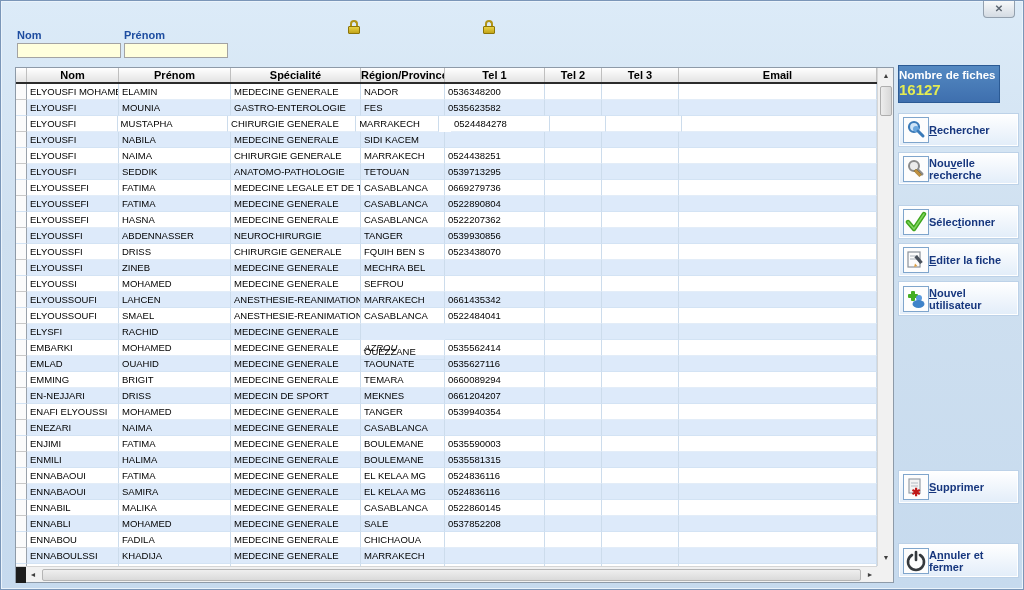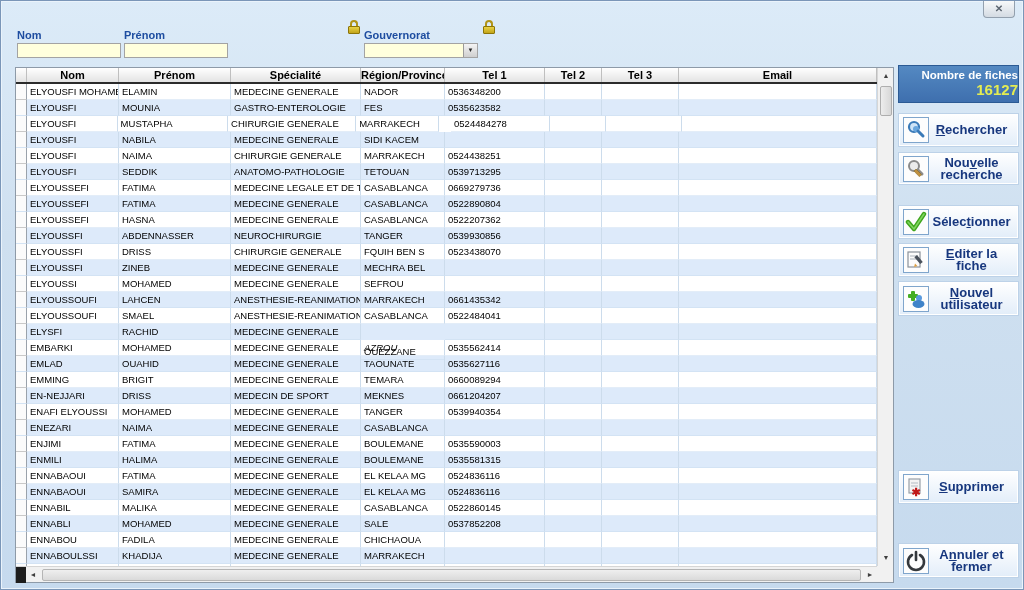--- a/index.html
+++ b/index.html
@@ -57,31 +57,31 @@
   .vscroll .scroll-arrow { width:16px; height:16px; line-height:16px; }
   .hscroll .scroll-arrow { width:14px; height:16px; line-height:16px; flex:0 0 auto; }
   .v-thumb { position:absolute; left:2px; top:18px; width:12px; height:30px;
     background:linear-gradient(90deg,#ededed,#d7d7d7); border:1px solid #aeaeae; border-radius:2px; }
   .h-thumb { flex:1; height:12px; margin:0 2px; background:linear-gradient(180deg,#efefef,#dadada);
     border:1px solid #b5b5b5; border-radius:2px; }
   .record-notch { width:10px; height:16px; background:#1d1d1d; flex:0 0 auto; }
   .corner { position:absolute; right:0; bottom:0; width:16px; height:16px; background:#f1f1f1; }
   
   .sidebar { position:absolute; left:895px; top:62px; width:126px; height:528px; }
-  .count-box { position:absolute; left:2px; top:2px; width:121px; height:38px;
-    background:linear-gradient(180deg,#5489c2,#3e6fae); border:1px solid #2b5a94; text-align:right; }
+  .count-box { position:absolute; left:2px; top:2px; width:102px; height:38px;
+    background:linear-gradient(180deg,#5489c2,#3e6fae); border:1px solid #2b5a94; text-align:left; }
   .count-label { font-size:11.5px; font-weight:bold; color:#ffffff; margin-top:3px; }
   .count-value { font-size:15px; font-weight:bold; color:#e4ec52; }
   .side-btn { position:absolute; left:2px; width:121px; height:34px;
     background:linear-gradient(180deg,#ffffff,#e2edf9);
     border:1px solid #bdd2e8; box-shadow:inset 0 0 0 1px #ffffff;
     display:flex; align-items:center; padding:0 4px; cursor:default; }
   .side-btn .icon-box { width:26px; height:26px; background:#fdfdfd; border:1px solid #7fa5cc;
     display:flex; align-items:center; justify-content:center; flex:0 0 auto; }
-  .side-btn .btn-label { flex:1; text-align:center; font-size:13px; font-weight:bold; color:#17377e; line-height:12px; }
+  .side-btn .btn-label { flex:1; font-size:11px; font-weight:bold; color:#17377e; line-height:12px; }
   .b-rechercher { top:50px; }  .b-nouvelle-recherche { top:89px; height:33px; }
   .b-selectionner { top:142px; } .b-editer { top:180px; }
   .b-nouvel-utilisateur { top:218px; height:35px; }
   .b-supprimer { top:407px; }  .b-annuler { top:480px; height:35px; }
 </style>
 </head>
 <body>
 
 <div id="window">
 
@@ -91,27 +91,20 @@
     <div class="filter-label">Nom</div>
     <input class="filter-input" value="" style="">
   </div>
   <div class="filter-group" style="left:123px; top:28px; width:104px;">
     <div class="filter-label">Prénom</div>
     <input class="filter-input" value="" style="">
   </div>
   <div class="lock-icon" style="left:346px;">
     <div class="lock-shackle"></div>
       <div class="lock-body"></div>
-  </div>
-  <div class="filter-group" style="left:363px; top:28px; width:114px;">
-    <div class="filter-label">Gouvernorat</div>
-    <div class="combo">
-      <span class="combo-value"></span>
-      <span class="combo-arrow">▼</span>
-    </div>
   </div>
   <div class="lock-icon" style="left:481px;">
     <div class="lock-shackle"></div>
       <div class="lock-body"></div>
   </div>
 
   <div class="table-frame">
     <div class="grid" id="grid">
         <div class="hdr-row">
           <div class="hdr-cell" style="width: 11px;"></div>

